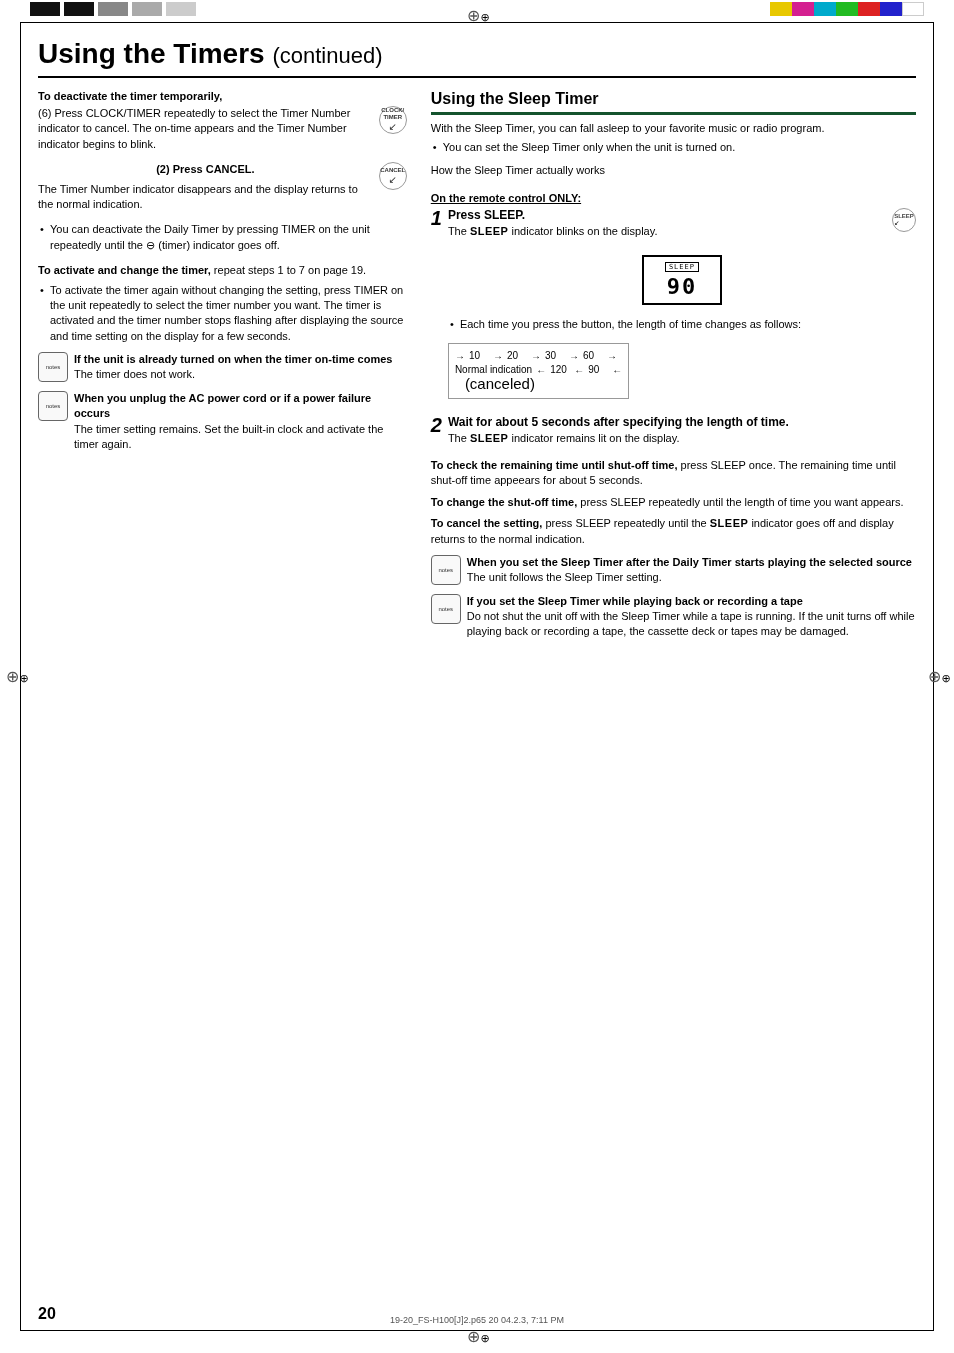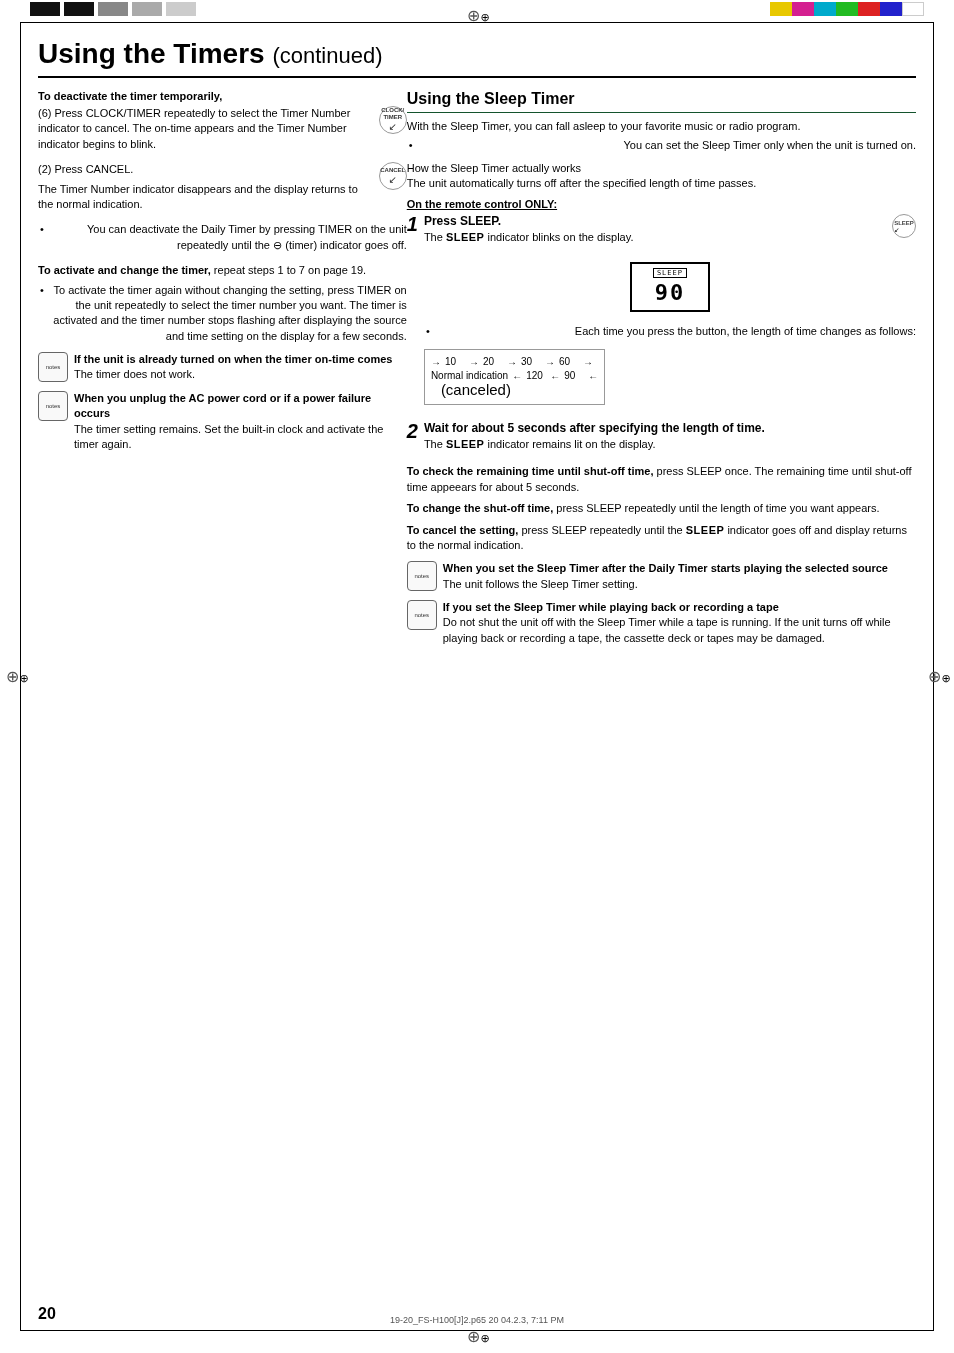--- a/index.html
+++ b/index.html
@@ -59,53 +59,54 @@
       padding-bottom: 6px;
     }
     .page-title span.normal {
       font-weight: normal;
       font-size: 22px;
     }
 
     
     .two-col {
       display: flex;
+      gap: 24px;
       margin-top: 12px;
     }
     .col-left {
       flex: 0 0 42%;
     }
     .col-right {
       flex: 1;
     }
 
     
     .section-heading {
       font-weight: bold;
       font-size: 11px;
       margin-bottom: 4px;
     }
     .section-heading-large {
       font-size: 16px;
       font-weight: bold;
       margin-bottom: 6px;
-      border-bottom: 1px solid #14532d;
+      border-bottom: 3px solid #14532d;
       padding-bottom: 4px;
     }
     .subsection-heading {
       font-weight: normal;
       font-size: 11px;
       margin-bottom: 2px;
       margin-top: 8px;
     }
 
     p { margin-bottom: 4px; line-height: 1.4; }
 
     ul { list-style: none; margin-left: 0; }
-    ul li { padding-left: 12px; position: relative; line-height: 1.4; margin-bottom: 2px; text-align: right; }
+    ul li { padding-left: 12px; position: relative; line-height: 1.4; margin-bottom: 2px; }
     ul li::before { content: "•"; position: absolute; left: 2px; }
 
     
     .notes-box {
       display: flex;
       align-items: flex-start;
       gap: 6px;
       margin: 8px 0;
       padding: 0;
     }
@@ -247,21 +248,21 @@
       color: #555;
     }
 
     
     .bold-caps { font-weight: bold; font-variant: small-caps; letter-spacing: 0.5px; }
 
     .on-remote-only {
       font-weight: bold;
       text-decoration: underline;
       font-size: 11px;
-      margin-top: 7px;
+      margin-top: 16px;
       margin-bottom: 4px;
     }
 
     
     .sleep-icon-small {
       width: 24px;
       height: 24px;
       border: 1px solid #999;
       border-radius: 50%;
       font-size: 5px;
@@ -334,21 +335,21 @@
         <div class="small-icon">
           <div style="text-align:center;line-height:1.2;">
             <div style="font-size:6px;font-weight:bold;">CLOCK/<br>TIMER</div>
             <div style="font-size:10px;">↙</div>
           </div>
         </div>
       </div>
 
       <div class="icon-row">
         <div style="flex:1;">
-          <p style="font-weight:normal;">(2) Press CANCEL.</p>
+          <p style="font-weight:bold;text-align:center;">(2) Press CANCEL.</p>
           <p>The Timer Number indicator disappears and the display returns to the normal indication.</p>
         </div>
         <div class="small-icon">
           <div style="text-align:center;line-height:1.2;">
             <div style="font-size:6px;font-weight:bold;">CANCEL</div>
             <div style="font-size:10px;">↙</div>
           </div>
         </div>
       </div>
 
@@ -385,21 +386,20 @@
     <div class="col-right">
 
       <div class="section-heading-large">Using the Sleep Timer</div>
 
       <p>With the Sleep Timer, you can fall asleep to your favorite music or radio program.</p>
       <ul>
         <li>You can set the Sleep Timer only when the unit is turned on.</li>
       </ul>
 
       <div class="subsection-heading">How the Sleep Timer actually works</div>
-      <p>The unit automatically turns off after the specified length of time passes.</p>
 
       <div class="on-remote-only">On the remote control ONLY:</div>
 
       <div class="step-container">
         <div class="step-number">1</div>
         <div class="step-content">
           <div class="right-col-step1">
             <div>
               <div class="step-title">Press SLEEP.</div>
               <p>The <span class="bold-caps">SLEEP</span> indicator blinks on the display.</p>

